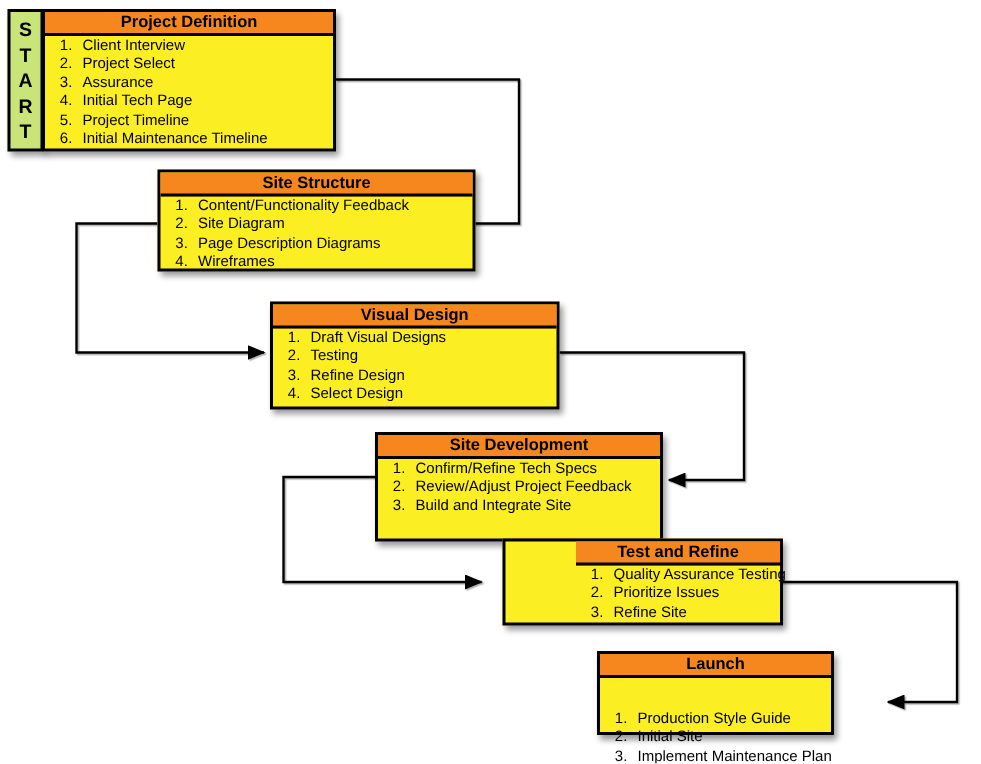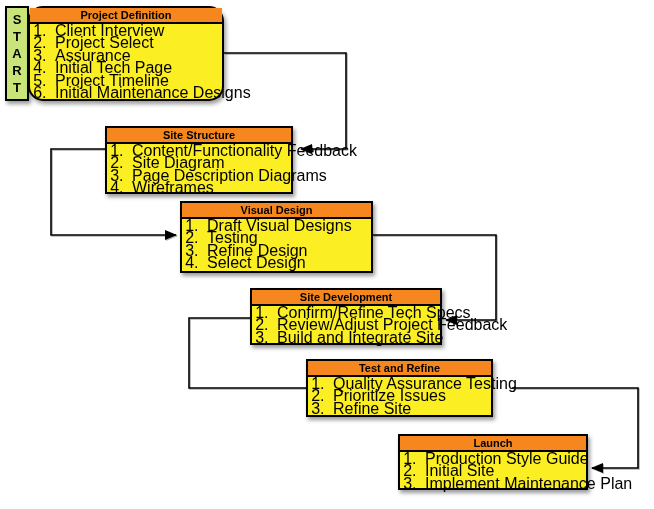--- a/index.html
+++ b/index.html
@@ -22,21 +22,21 @@
     display:flex;flex-direction:column;
   }
   .pbox-header{
     flex:0 0 14px;height:14px;line-height:14px;
     background:var(--box-header);border-bottom:2px solid #000;
     font-size:11px;font-weight:bold;text-align:center;
     white-space:nowrap;overflow:hidden;
   }
   .pbox-steps{
     flex:1 1 auto;margin:0;padding:1px 2px 0 21px;
-    font-size:16px;line-height:12.4px;list-style:decimal outside;
+    font-size:10px;line-height:12.4px;list-style:decimal outside;
   }
   .pbox-steps li{padding-left:4px;white-space:nowrap;}
   .start-box{
     position:absolute;box-sizing:border-box;border:2px solid #000;
     background:var(--start-fill);
     box-shadow:2px 3px 4px rgba(0,0,0,0.40);
     display:flex;flex-direction:column;justify-content:space-around;
     align-items:center;padding:3px 0;
   }
   .start-box span{
@@ -62,71 +62,71 @@
   </svg>
 
   <div class="start-box" style="left:5px;top:6px;width:24px;height:95px;">
       <span>S</span>
       <span>T</span>
       <span>A</span>
       <span>R</span>
       <span>T</span>
     </div>
 
-  <div class="pbox" style="left:28px;top:6px;width:196px;height:95px;border-radius:15px;">
+  <div class="pbox" style="left:28px;top:6px;width:196px;height:95px;">
     <div class="pbox-header">Project Definition</div>
     <ol class="pbox-steps">
         <li>Client Interview</li>
         <li>Project Select</li>
         <li>Assurance</li>
         <li>Initial Tech Page</li>
         <li>Project Timeline</li>
-        <li>Initial Maintenance Designs</li>
+        <li>Initial Maintenance Timeline</li>
       </ol>
   </div>
 
-  <div class="pbox" style="left:105px;top:113px;width:188px;height:68px;margin-top:13px;">
+  <div class="pbox" style="left:105px;top:113px;width:212px;height:68px;">
     <div class="pbox-header">Site Structure</div>
     <ol class="pbox-steps">
         <li>Content/Functionality Feedback</li>
         <li>Site Diagram</li>
         <li>Page Description Diagrams</li>
         <li>Wireframes</li>
       </ol>
   </div>
 
   <div class="pbox" style="left:180px;top:201px;width:193px;height:72px;">
     <div class="pbox-header">Visual Design</div>
     <ol class="pbox-steps">
         <li>Draft Visual Designs</li>
         <li>Testing</li>
         <li>Refine Design</li>
         <li>Select Design</li>
       </ol>
   </div>
 
-  <div class="pbox" style="left:250px;top:288px;width:192px;height:57px;justify-content:space-between;">
+  <div class="pbox" style="left:250px;top:288px;width:192px;height:73px;justify-content:space-between;">
     <div class="pbox-header">Site Development</div>
     <ol class="pbox-steps">
         <li>Confirm/Refine Tech Specs</li>
         <li>Review/Adjust Project Feedback</li>
         <li>Build and Integrate Site</li>
       </ol>
   </div>
 
-  <div class="pbox" style="left:306px;top:359px;width:187px;height:58px;">
+  <div class="pbox" style="left:335px;top:359px;width:187px;height:58px;padding-left:47px;">
     <div class="pbox-header">Test and Refine</div>
     <ol class="pbox-steps">
         <li>Quality Assurance Testing</li>
         <li>Prioritize Issues</li>
         <li>Refine Site</li>
       </ol>
   </div>
 
-  <div class="pbox" style="left:398px;top:434px;width:190px;height:56px;">
+  <div class="pbox" style="left:398px;top:434px;width:158px;height:56px;gap:21px;">
     <div class="pbox-header">Launch</div>
     <ol class="pbox-steps">
         <li>Production Style Guide</li>
         <li>Initial Site</li>
         <li>Implement Maintenance Plan</li>
       </ol>
   </div>
 
 </div>
 

